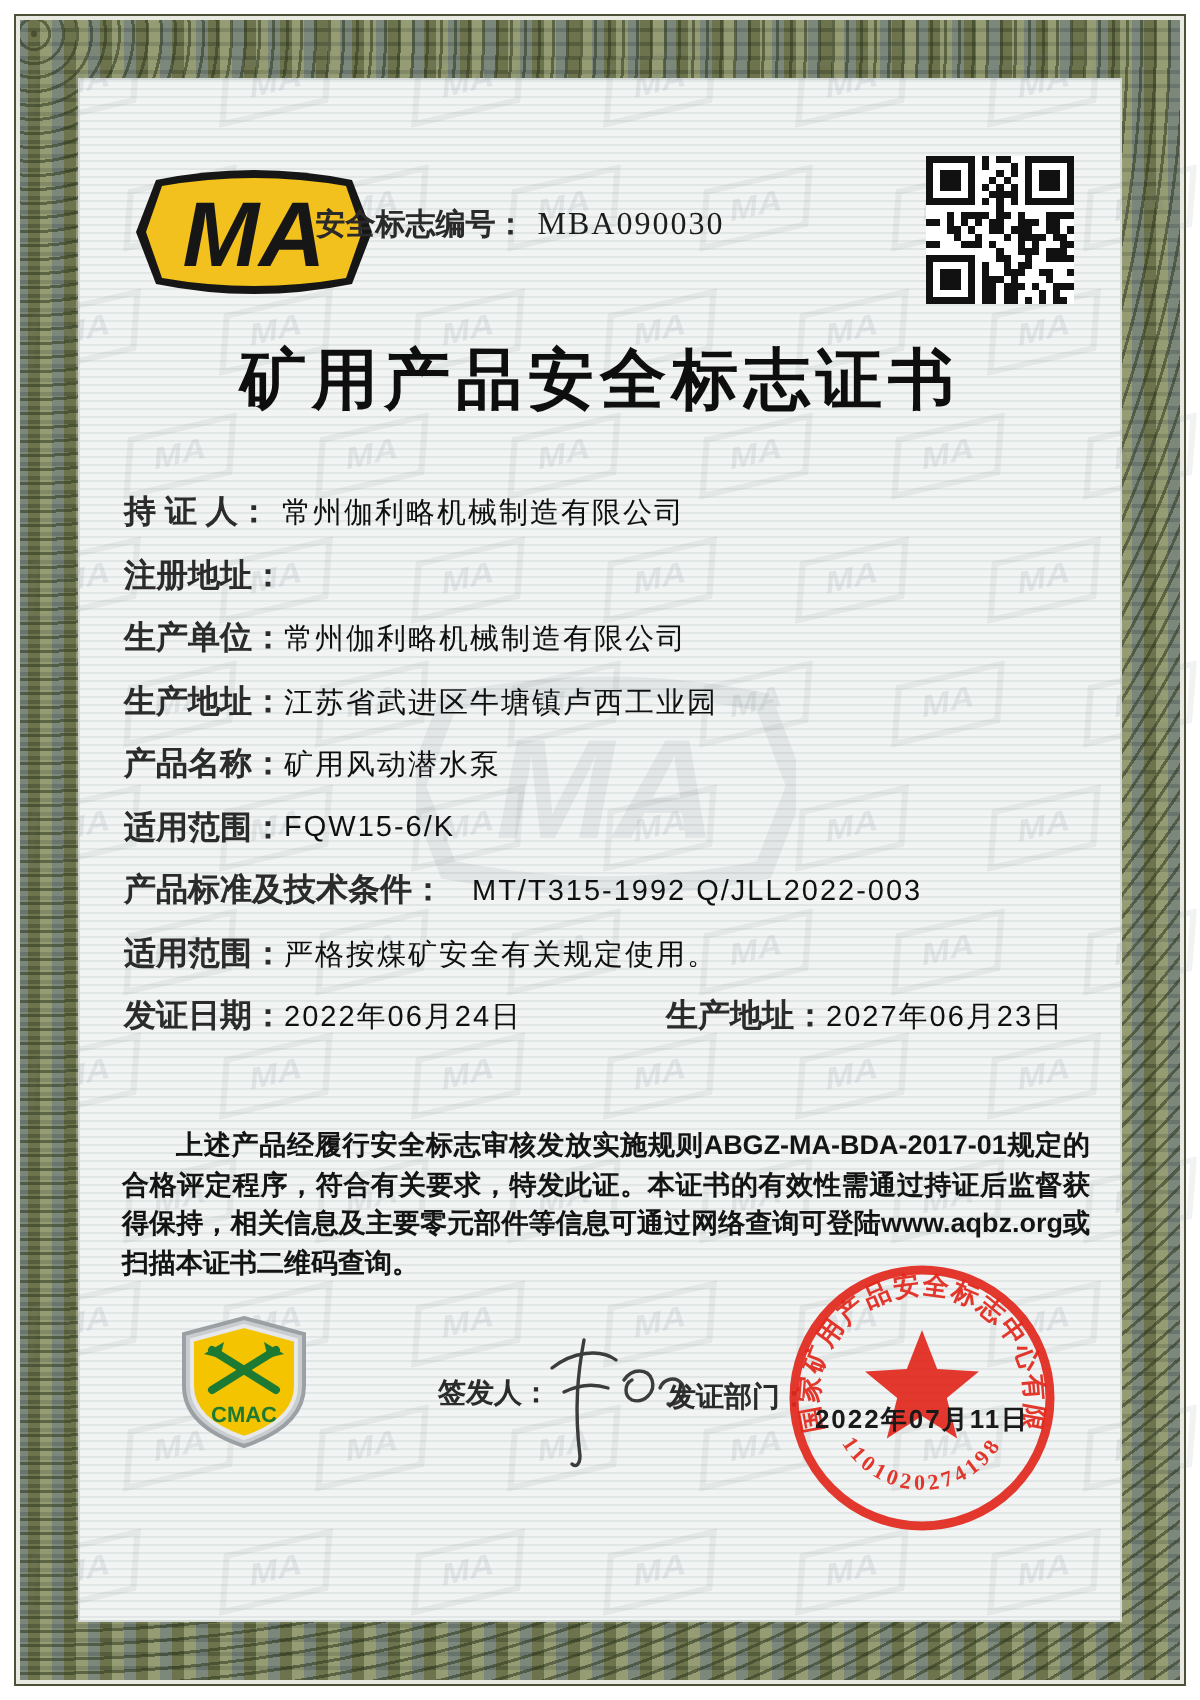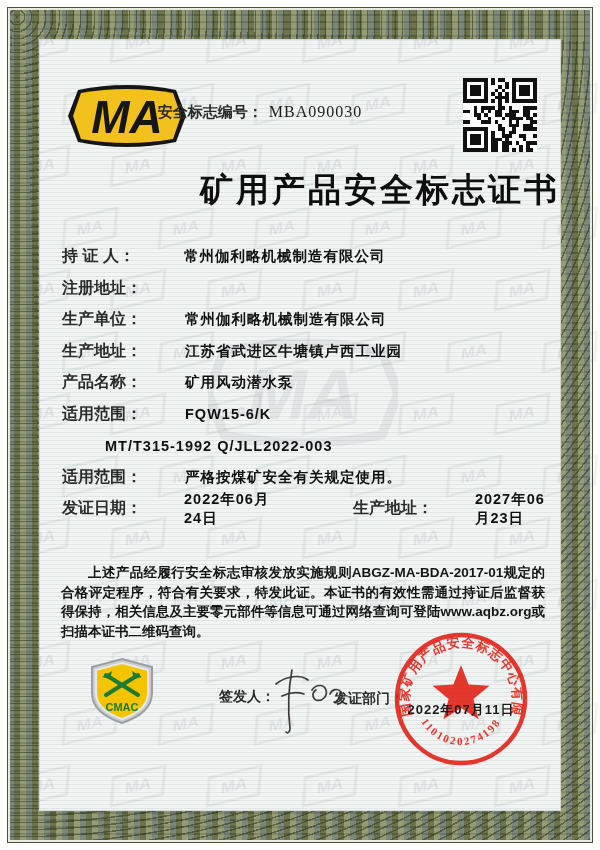--- a/index.html
+++ b/index.html
@@ -24,27 +24,27 @@
   .wm{position:absolute;z-index:1;width:46px;height:26px;display:flex;align-items:center;justify-content:center;
     border:3px solid rgba(115,125,132,.10);color:rgba(115,125,132,.13);
     font-weight:bold;font-size:16px;transform:skewX(-18deg) rotate(-14deg);}
   .wm-large{position:absolute;z-index:1;left:168px;top:295px;opacity:.10;}
   
   .ma-badge{left:28px;top:40px;}
   .certno{left:0;top:63px;width:440px;text-align:center;}
   .certno .lbl{font-weight:bold;font-size:15px;color:#2a2a2a;}
   .certno .val{font-family:"Liberation Serif",serif;font-size:16px;color:#1c1c1c;letter-spacing:1px;margin-left:6px;}
   .qr{left:423px;top:38px;width:74px;height:74px;background:#fff;padding:0;}
-  .title{left:0;top:128px;width:100%;text-align:right;font-size:33px;font-weight:900;color:#0e0e0e;letter-spacing:3px;}
+  .title{left:0;top:128px;width:100%;text-align:center;font-size:33px;font-weight:900;color:#0e0e0e;letter-spacing:3px;}
   
   .rows{left:22px;top:201px;width:488px;}
   .row{display:flex;align-items:center;height:31.5px;}
   .row .lbl{font-weight:bold;font-size:16px;color:#2b2b2b;min-width:79px;white-space:pre;}
   .row .lbl.long{min-width:0;margin-right:14px;}
-  .row .val{font-weight:bold;font-size:14.5px;color:#101010;letter-spacing:1px;margin-left:43px;}
+  .row .val{font-weight:normal;font-size:14.5px;color:#101010;letter-spacing:1px;}
   .row .pair2{margin-left:72px;display:flex;align-items:center;}
   
   .statement{left:21px;top:523px;width:484px;font-size:13.5px;line-height:19.5px;
     font-weight:bold;color:#141414;text-align:justify;text-indent:2em;}
   
   .cmac{left:46px;top:617px;}
   .signer-label,.dept-label{font-weight:bold;font-size:14px;color:#2b2b2b;}
   .signer-label{left:179px;top:648px;}
   .dept-label{left:294px;top:650px;}
   .signature{left:222px;top:622px;}
@@ -105,20 +105,21 @@
           </div>
           <div class="row">
             <span class="lbl">产品名称：</span>
             <span class="val">矿用风动潜水泵</span>
           </div>
           <div class="row">
             <span class="lbl">适用范围：</span>
             <span class="val">FQW15-6/K</span>
           </div>
           <div class="row">
+            <span class="lbl long">产品标准及技术条件：</span>
             <span class="val">MT/T315-1992 Q/JLL2022-003</span>
           </div>
           <div class="row">
             <span class="lbl">适用范围：</span>
             <span class="val">严格按煤矿安全有关规定使用。</span>
           </div>
         </div>
       <div class="row">
         <span class="lbl">发证日期：</span>
         <span class="val">2022年06月24日</span>

